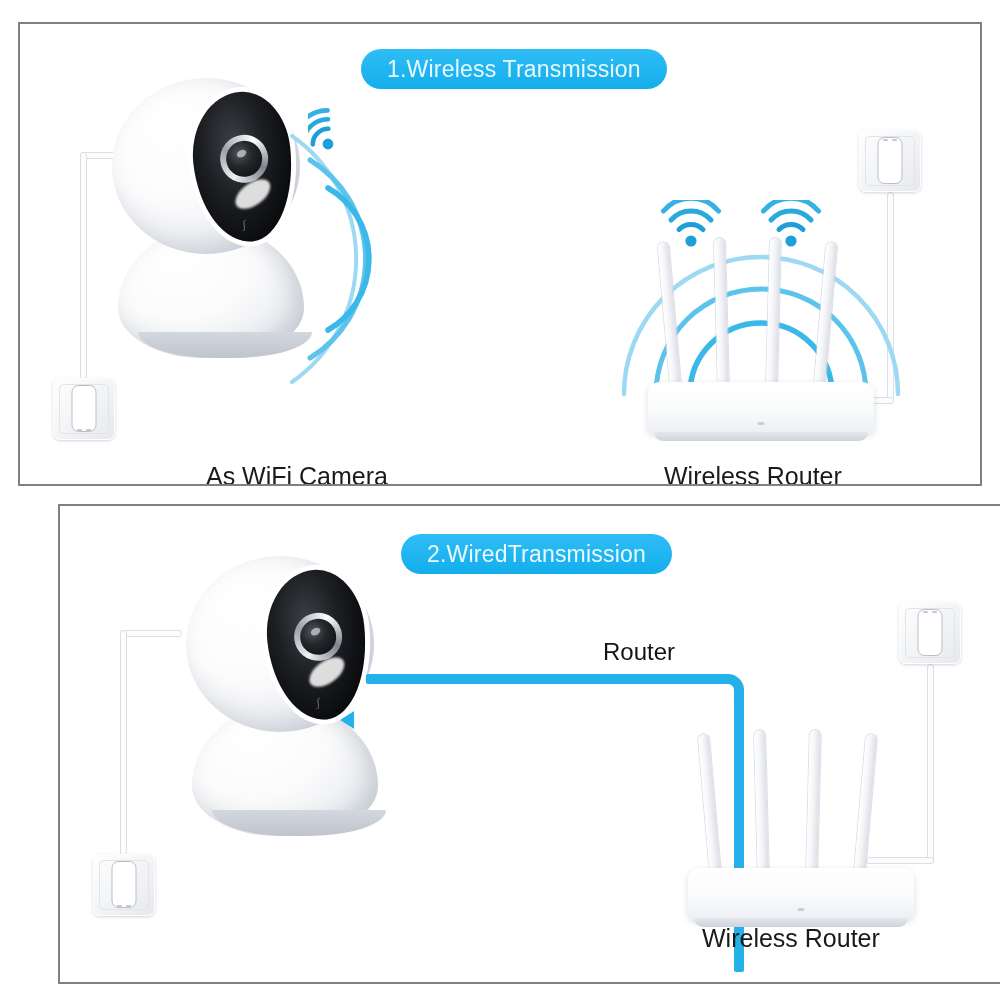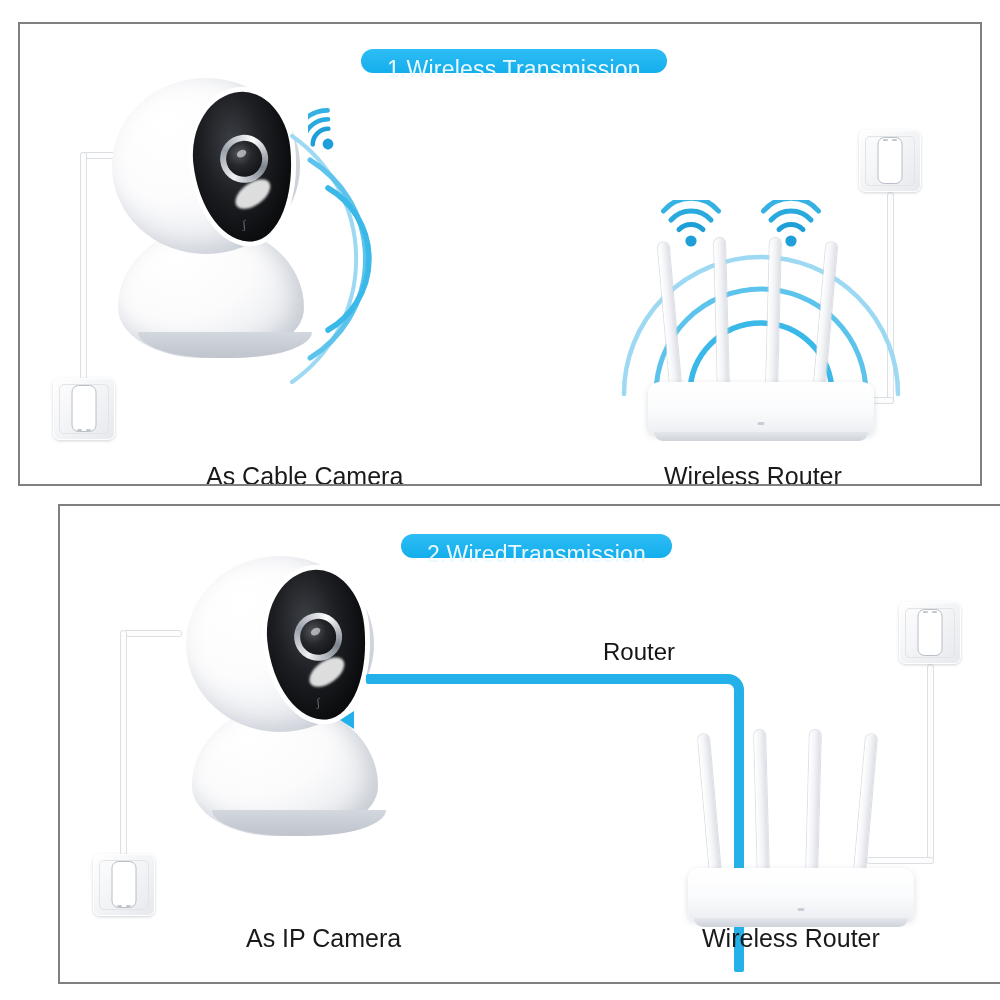--- a/index.html
+++ b/index.html
@@ -37,21 +37,21 @@
     inset: 0;
     overflow: hidden;
   }
 
   
   .title-pill {
     position: absolute;
     background: linear-gradient(180deg, #2fbdf5 0%, #13aeec 100%);
     color: #eaf9ff;
     border-radius: 24px;
-    height: 24px;
+    height: 40px;
     line-height: 40px;
     padding: 0 26px;
     font-size: 23px;
     letter-spacing: .2px;
     white-space: nowrap;
     font-family: "Liberation Sans", sans-serif;
   }
   #pill-1 { left: 341px; top: 25px; }
   #pill-2 { left: 341px; top: 28px; }
 
@@ -329,21 +329,21 @@
       </div>
 
       <div class="arcs" style="left:250px; top:90px;">
         <svg width="200" height="290" viewBox="0 0 200 290">
           <path d="M22 22 A150 150 0 0 1 22 268" fill="none" stroke="#9ed9f3" stroke-width="4" stroke-linecap="round"></path>
           <path d="M40 46 A116 116 0 0 1 40 244" fill="none" stroke="#5cc4ec" stroke-width="5" stroke-linecap="round"></path>
           <path d="M58 74 A82 82 0 0 1 58 216" fill="none" stroke="#3ab8e8" stroke-width="5.5" stroke-linecap="round"></path>
         </svg>
       </div>
 
-      <div class="caption" style="left:186px; top:438px;">As Cable Camera</div>
+      <div class="caption" style="left:186px; top:438px;">As WiFi Camera</div>
 
       <div class="cord cord-v" style="left:867px; top:168px; height:212px;"></div>
       <div class="cord cord-h" style="left:800px; top:373px; width:74px;"></div>
 
       <div class="outlet" style="left:839px; top:106px;">
         <div class="outlet-slot"></div>
         <div class="outlet-pin" style="left:24px; top:9px;"></div>
         <div class="outlet-pin" style="left:33px; top:9px;"></div>
       </div>
 
@@ -418,21 +418,20 @@
         </div>
       </div>
 
       <div class="ecable ecable-h" style="left:306px; top:168px; width:350px;"></div>
       <div class="ecable-corner" style="left:650px; top:168px;"></div>
       <div class="ecable ecable-v" style="left:674px; top:196px; height:270px;"></div>
       <div class="ecable-arrow" style="left:280px; top:205px;"></div>
 
       <div class="cable-label" style="left:543px; top:132px;">Router</div>
 
-      <div class="caption" style="left:186px; top:418px;">As IP Camera</div>
 
       <div class="cord cord-v" style="left:867px; top:158px; height:200px;"></div>
       <div class="cord cord-h" style="left:806px; top:351px; width:68px;"></div>
 
       <div class="outlet" style="left:839px; top:96px;">
         <div class="outlet-slot"></div>
         <div class="outlet-pin" style="left:24px; top:9px;"></div>
         <div class="outlet-pin" style="left:33px; top:9px;"></div>
       </div>
 

